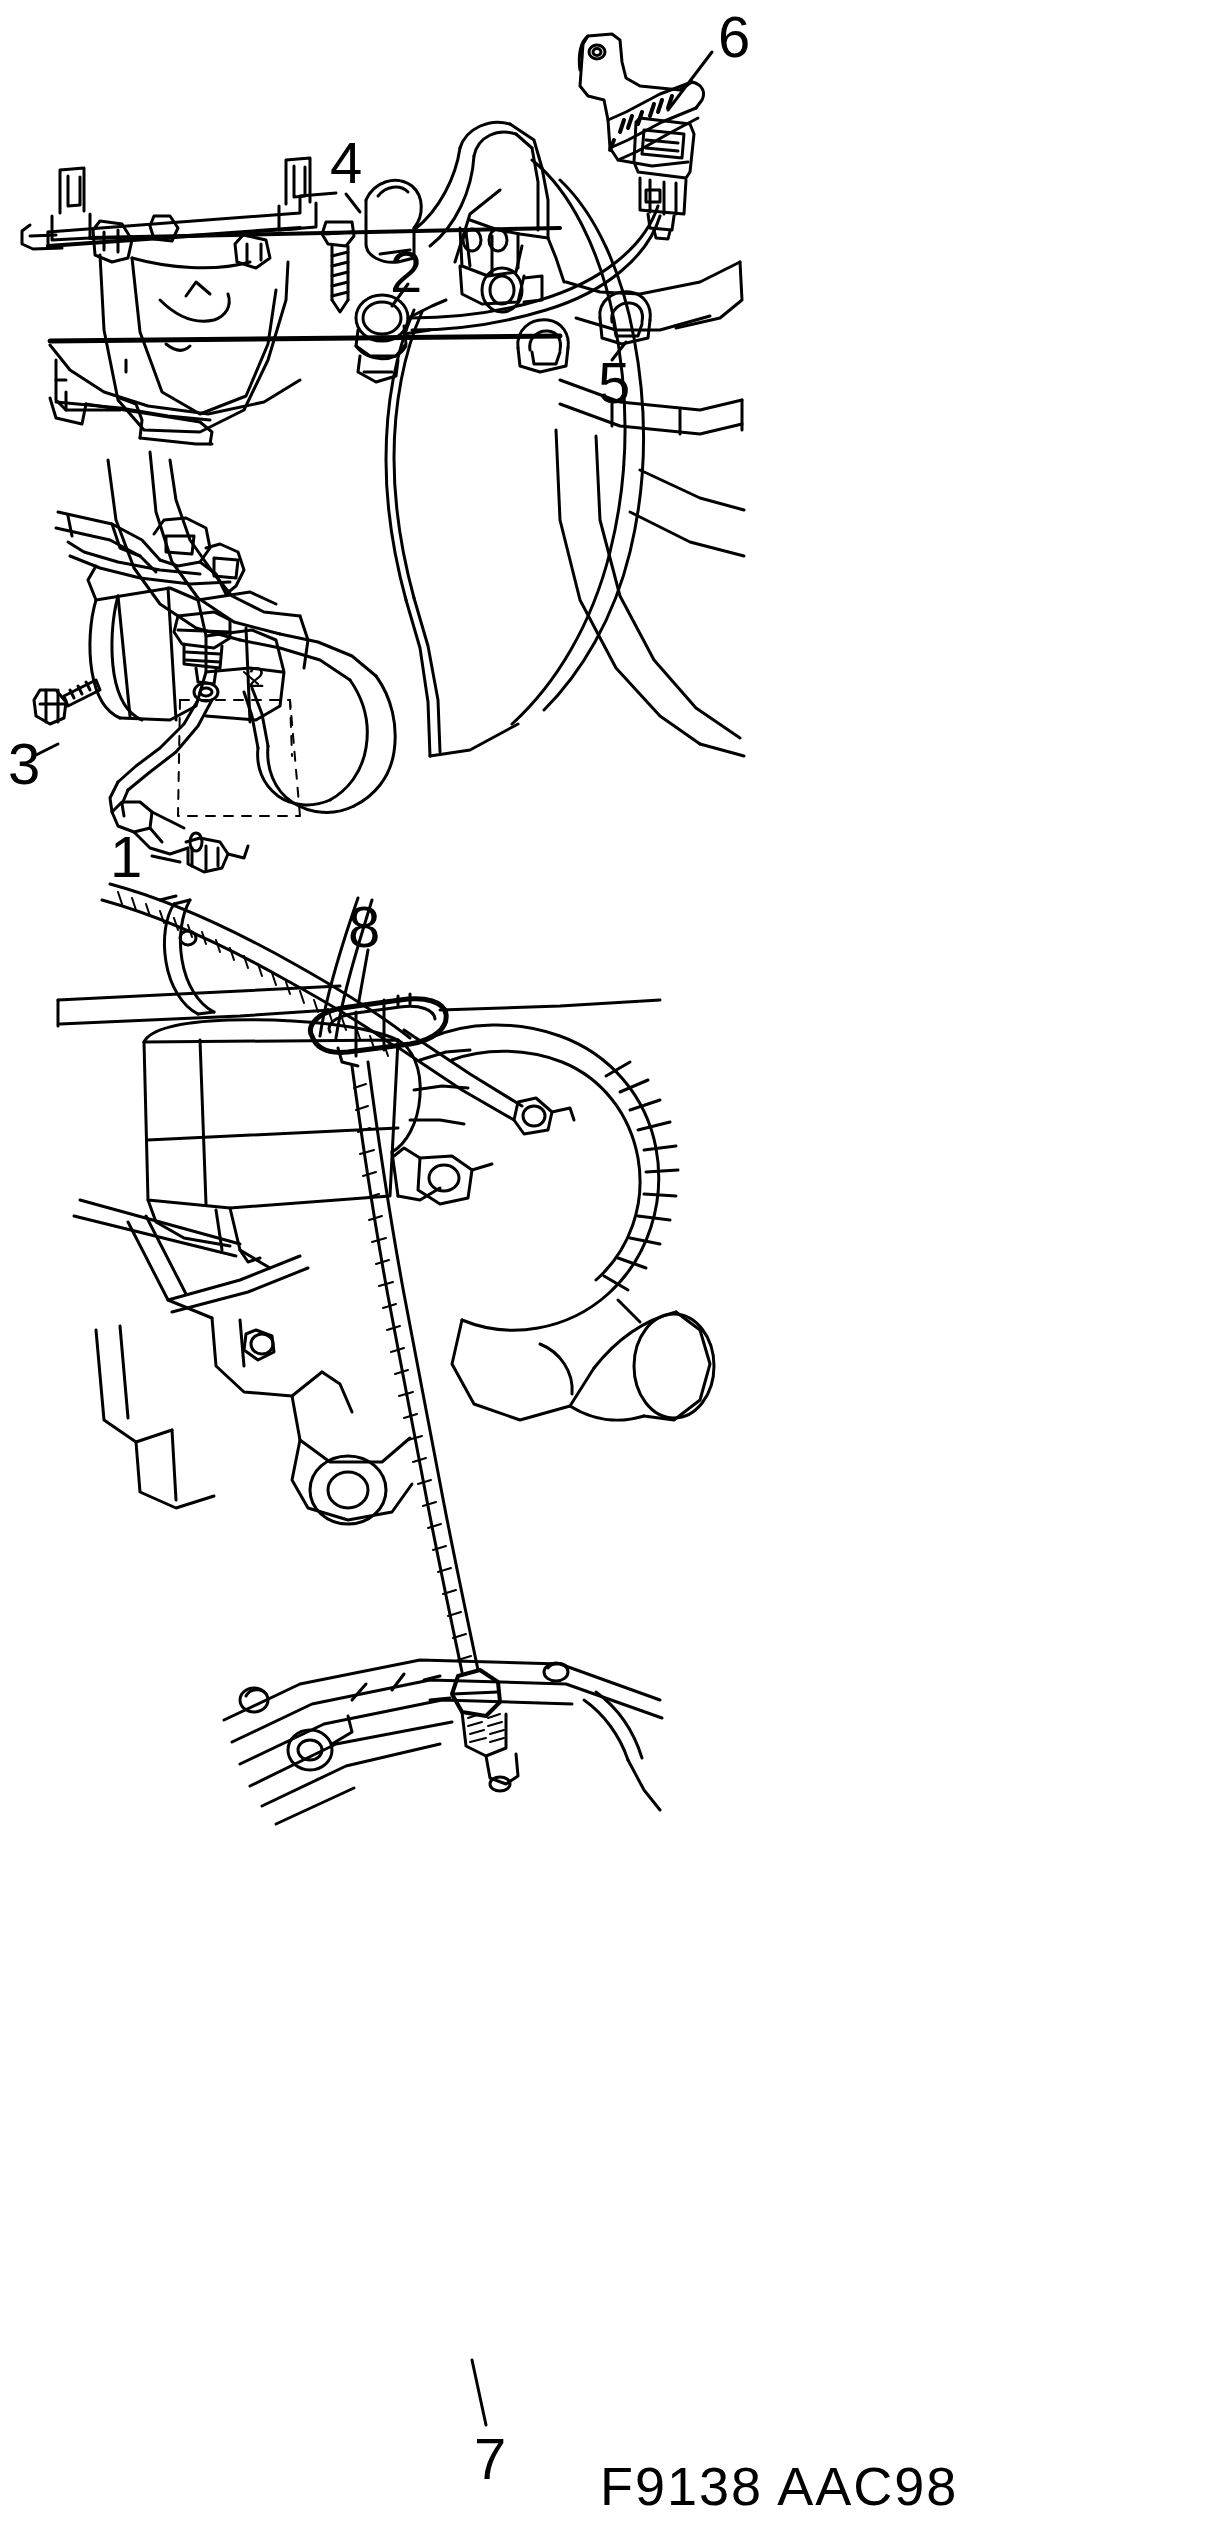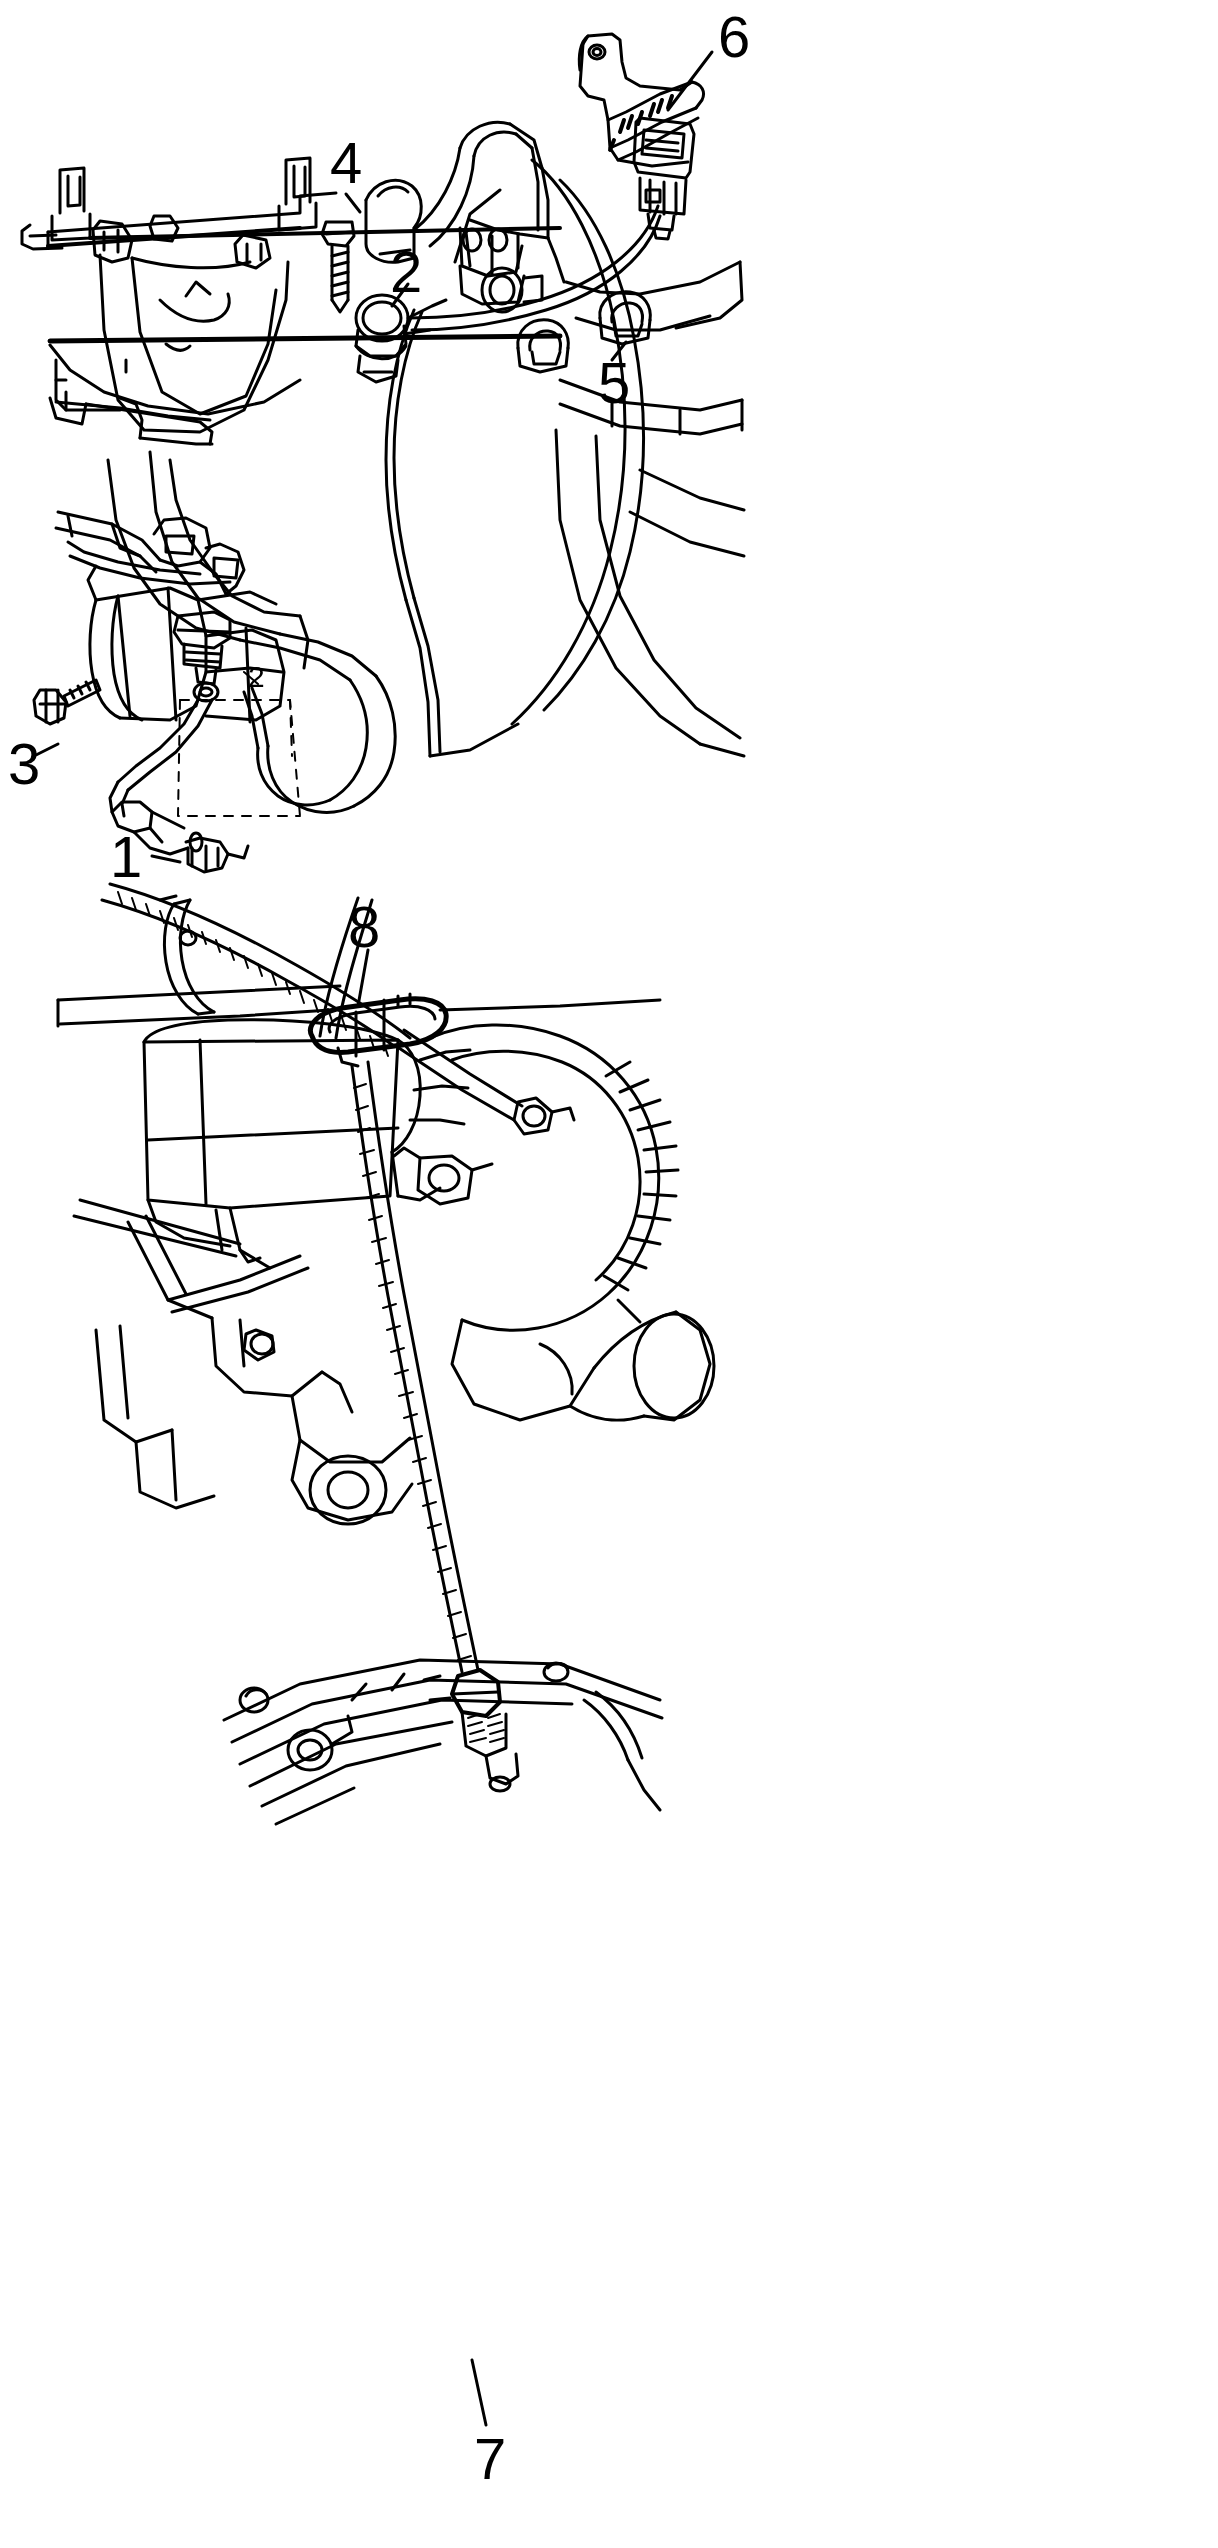--- a/index.html
+++ b/index.html
@@ -487,14 +487,15 @@
   <div class="callout" style="left:110px;top:828px;">1</div>
   <div class="callout" style="left:390px;top:243px;">2</div>
   <div class="callout small" style="left:248px;top:662px;">2</div>
   <div class="callout" style="left:8px;top:735px;">3</div>
   <div class="callout" style="left:330px;top:134px;">4</div>
   <div class="callout" style="left:598px;top:354px;">5</div>
   <div class="callout" style="left:718px;top:8px;">6</div>
   <div class="callout" style="left:474px;top:2430px;">7</div>
   <div class="callout" style="left:348px;top:898px;">8</div>
 
+  <div id="caption">F9138 AAC98</div>
 
 </div>
 
 </body></html>

